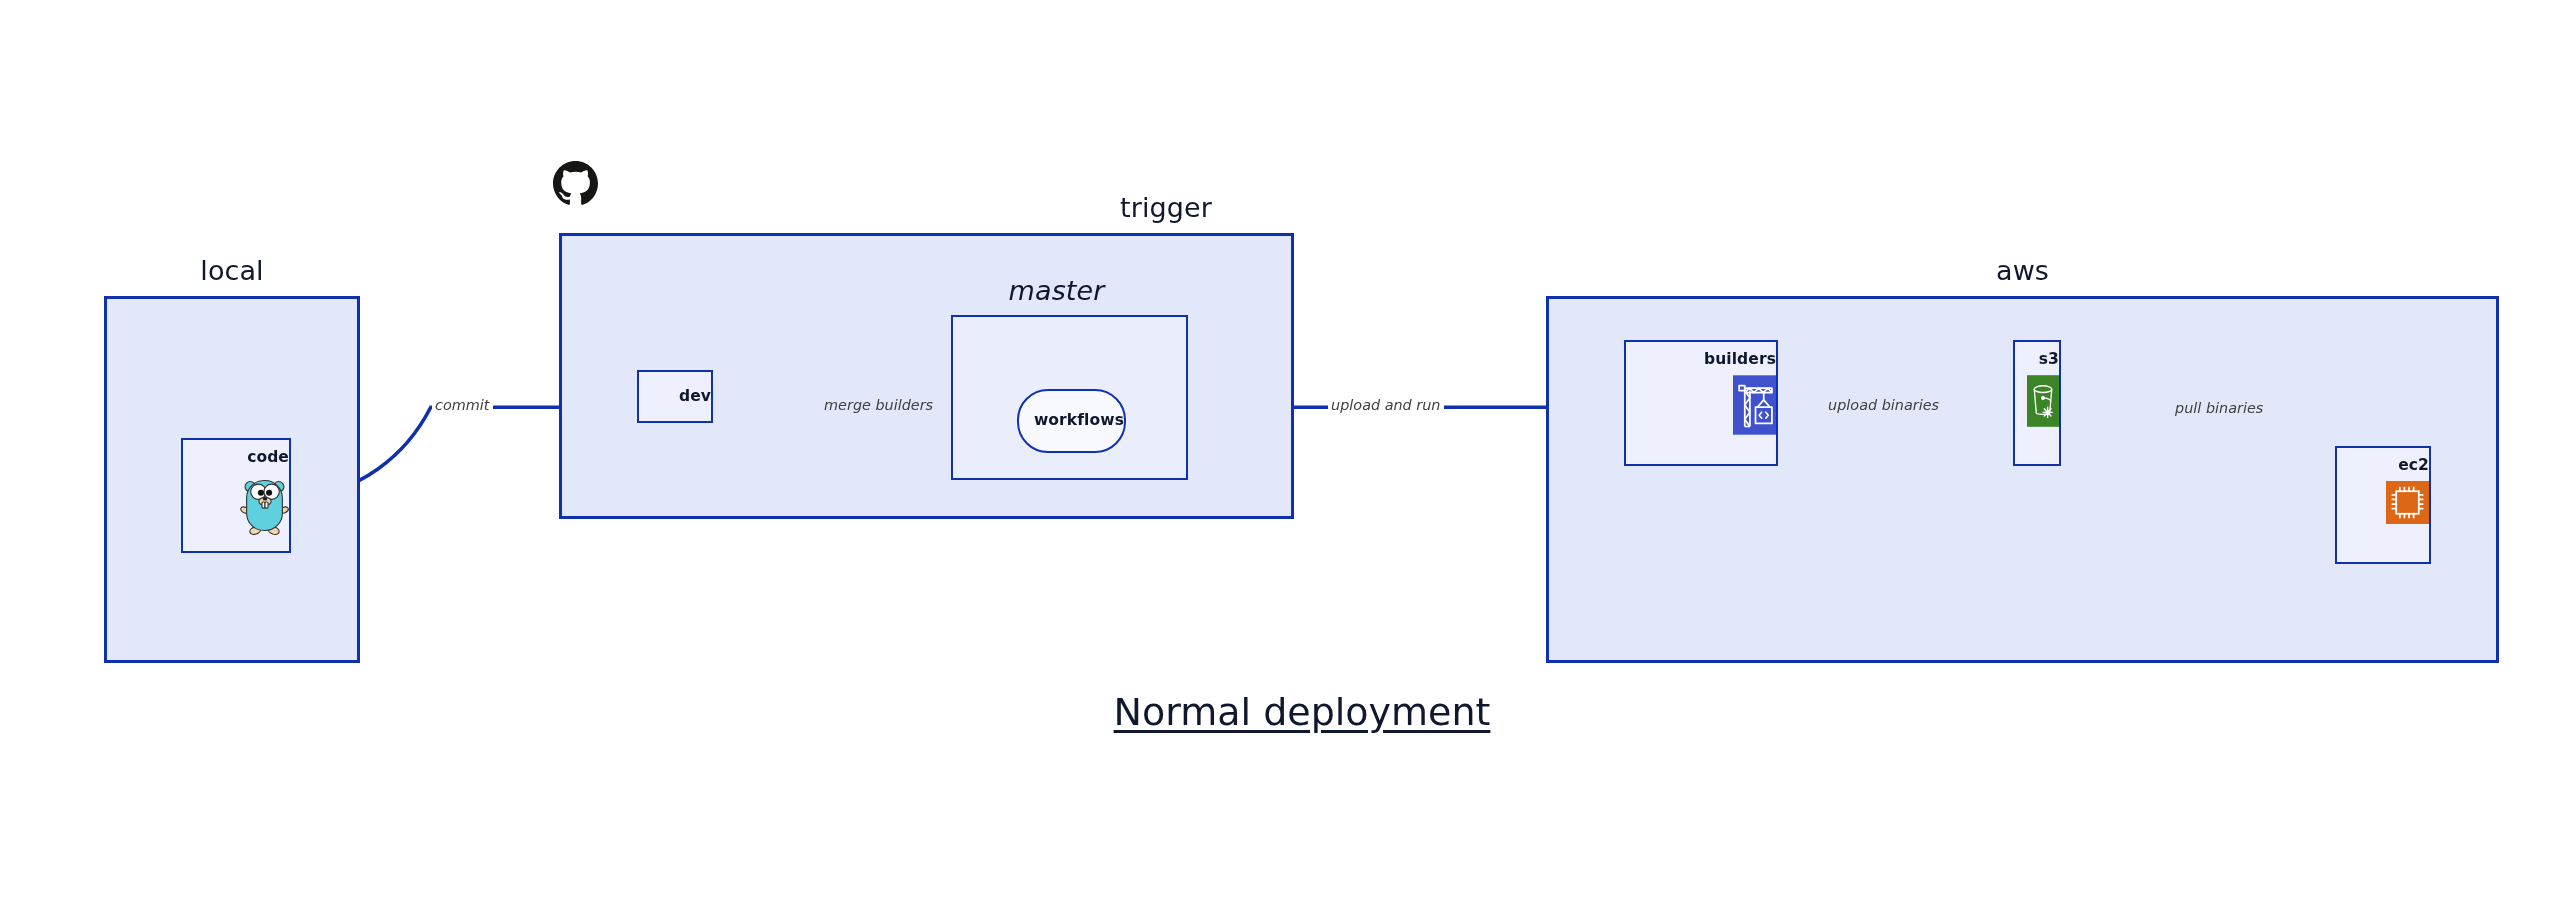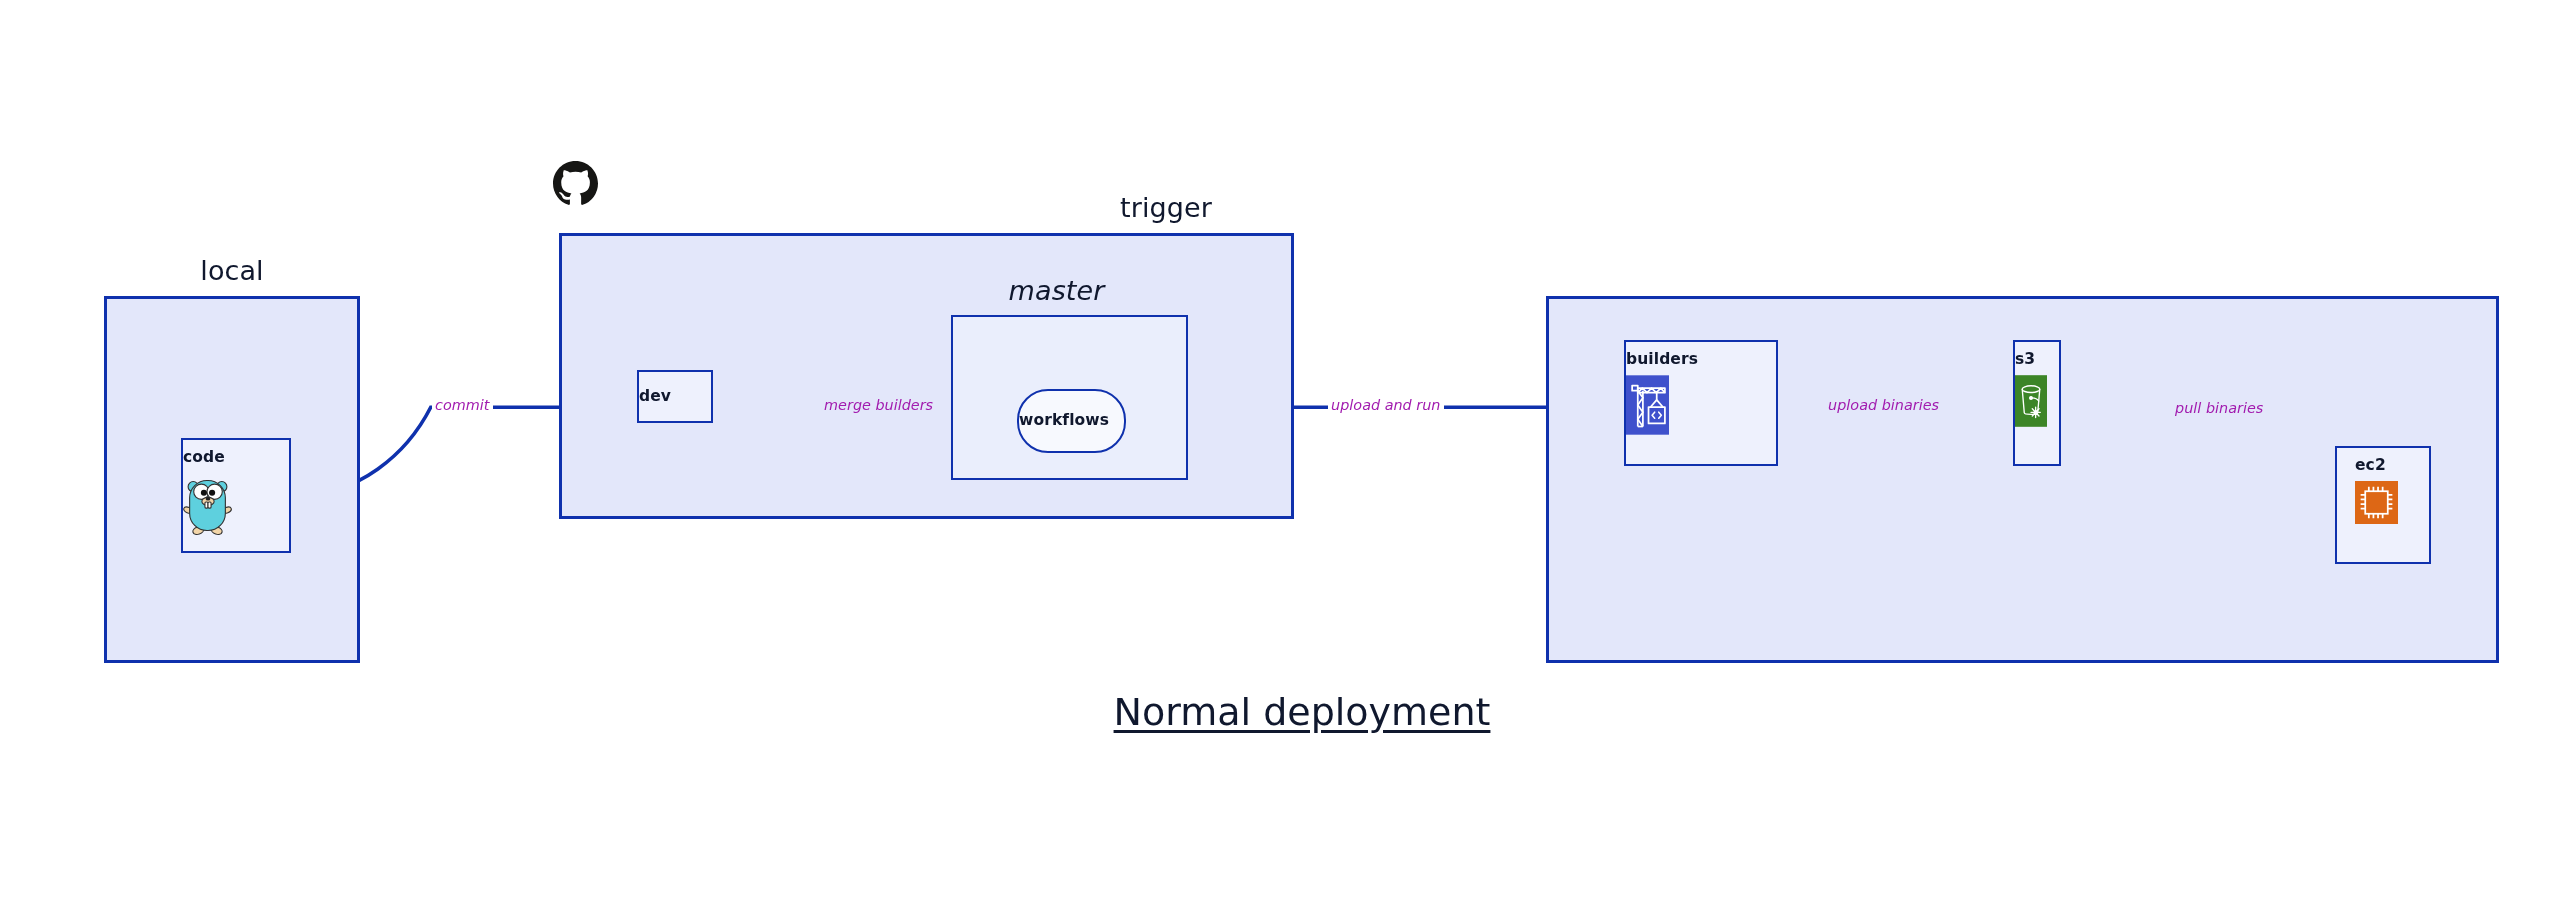--- a/index.html
+++ b/index.html
@@ -33,38 +33,38 @@
   }
 
   
   .node{
     position:absolute;
     background:#eef1fd;
     border:2.6px solid #0f31ad;
     box-sizing:border-box;
     display:flex;
     flex-direction:column;
-    align-items:flex-start;
+    align-items:flex-end;
   }
   .node-label{
     color:#10182e;
     font-size:15.5px;
     font-weight:bold;
     line-height:1;
     white-space:nowrap;
     letter-spacing:0.1px;
   }
   .node-icon{
     display:block;
   }
 
   
   .edge-label{
     position:absolute;
-    color:#a21caf;
+    color:#404040;
     font-style:italic;
     font-size:14.4px;
     white-space:nowrap;
     background:#ffffff;
     padding:0 3.1px;
     line-height:1.05;
   }
 
   
   #edges{position:absolute;left:0;top:0;width:2604px;height:902px;pointer-events:none;}
@@ -154,20 +154,21 @@
 
     <div class="grp-label" style="left:376px;top:39px;width:237px;text-align:center;font-style:italic;">master</div>
 
     <div class="group inner" style="left:389px;top:79px;width:237px;height:165px;">
       <div class="node" style="left:64px;top:72px;width:109px;height:64px;justify-content:center;background:#f7f9fe;border-radius:31px;">
         <div class="node-label">workflows</div>
       </div>
     </div>
   </div>
 
+  <div class="grp-label" style="left:1546px;top:255px;width:953px;text-align:center;">aws</div>
 
   <div class="group" style="left:1546px;top:296px;width:953px;height:367px;">
 
     <div class="node" style="left:75px;top:41px;width:154px;height:126px;">
       <div class="node-label" style="margin-top:10.3px;">builders</div>
       <svg class="node-icon" width="43" height="60" viewBox="0 0 84 116" style="margin-top:7.2px;">
         <rect x="0" y="0" width="84" height="116" fill="#3f51cc"></rect>
         <g fill="none" stroke="#ffffff" stroke-width="3.4" stroke-linejoin="round">
           <rect x="12" y="20" width="11" height="10"></rect>
           <path d="M23 25 L76 25 L76 34 L23 34 Z"></path>

